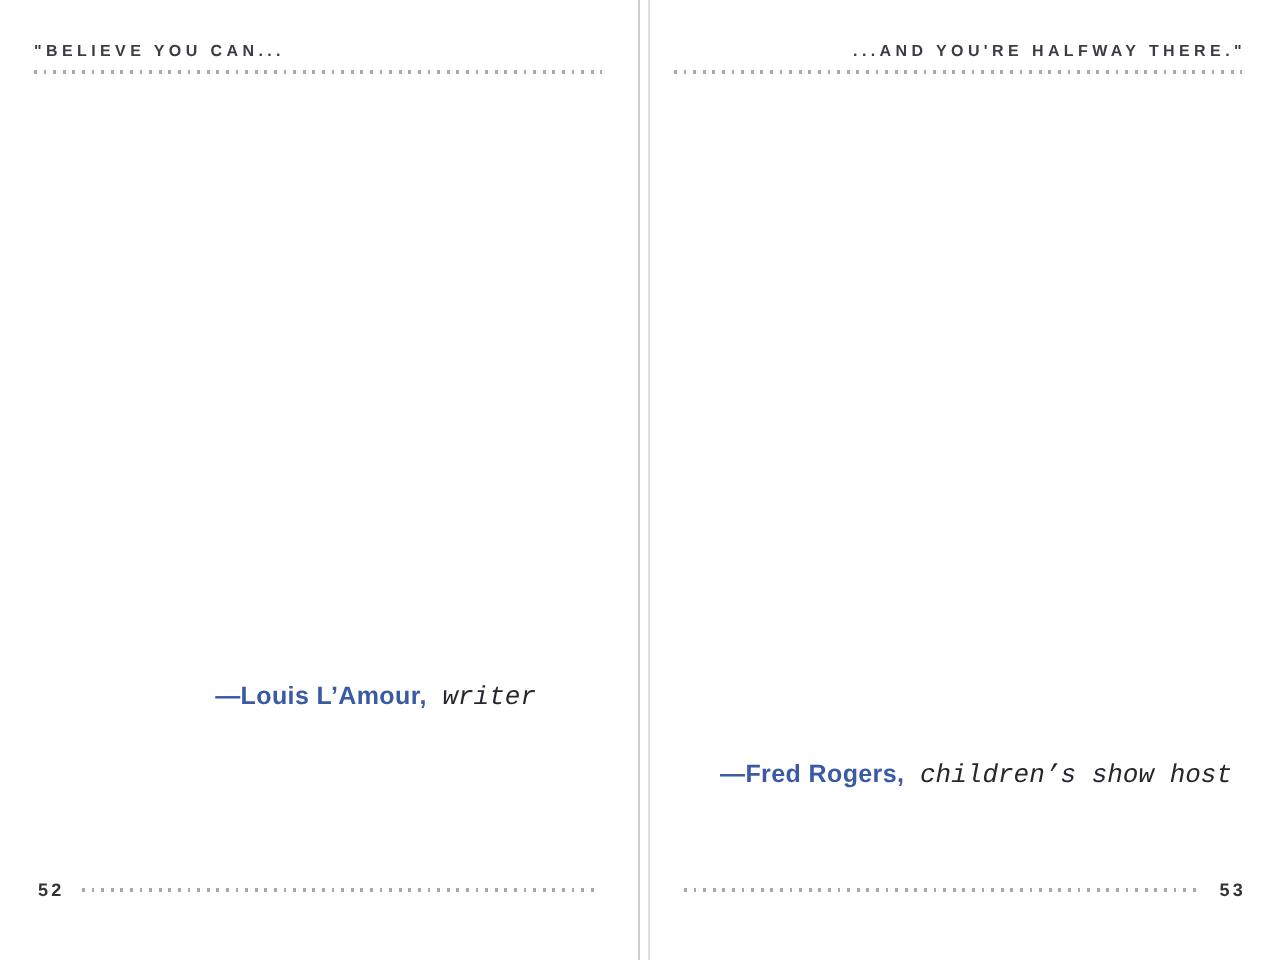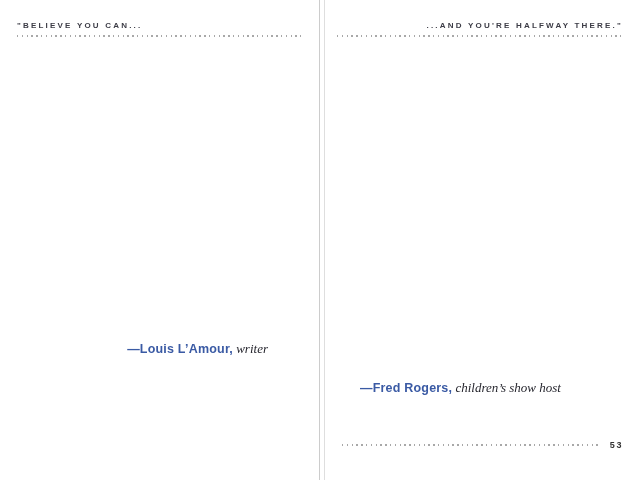--- a/index.html
+++ b/index.html
@@ -92,21 +92,21 @@
     text-align: left;
   }
   .attr-name {
     font-family: "Liberation Sans", sans-serif;
     font-weight: bold;
     font-size: 12.5px;
     color: #3a5aa4;
     letter-spacing: 0.2px;
   }
   .attr-role {
-    font-family: Liberation Serif, serif;
+    font-family: Liberation Mono, monospace;
     font-style: italic;
     font-size: 13px;
     color: #26262e;
     margin-top: 16px;
   }
 
   .page-footer {
     position: absolute;
     top: 438px;
     left: 0;
@@ -133,20 +133,24 @@
 
 <div class="book">
 
   <div class="page left">
     <div class="running-head">"BELIEVE YOU CAN...</div>
     <div class="dotted-rule head-rule"></div>
 
 
     <div class="attribution"><span class="attr-name">—Louis L’Amour,</span><span class="attr-role"> writer</span></div>
 
+    <div class="page-footer">
+      <span class="page-number">52</span>
+      <div class="dotted-rule footer-rule"></div>
+    </div>
   </div>
 
   <div class="spine"></div>
 
   <div class="page right">
     <div class="running-head">...AND YOU'RE HALFWAY THERE."</div>
     <div class="dotted-rule head-rule"></div>
 
 
     <div class="attribution"><span class="attr-name">—Fred Rogers,</span><span class="attr-role"> children’s show host</span></div>

